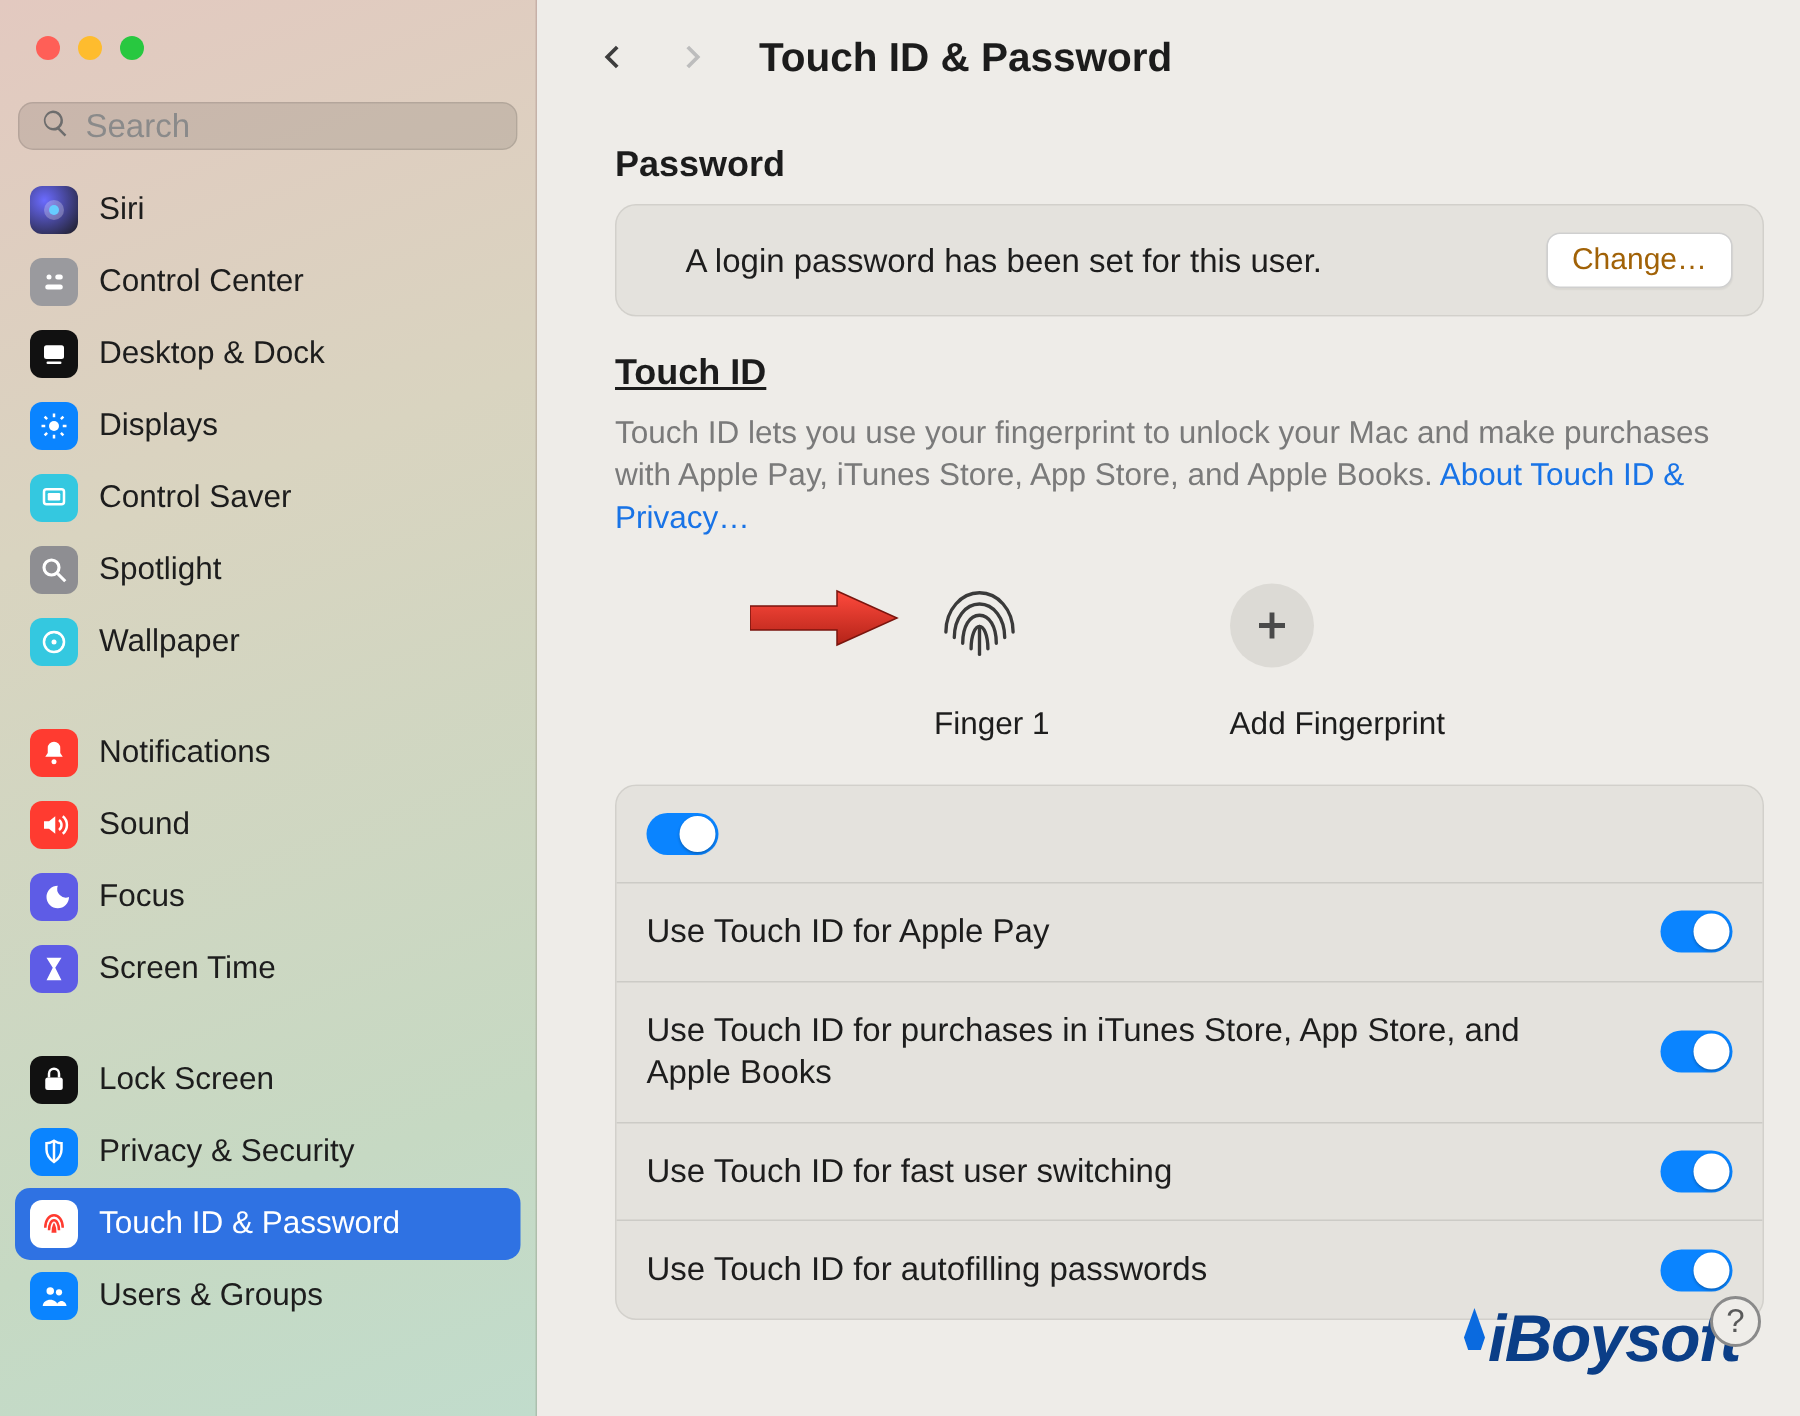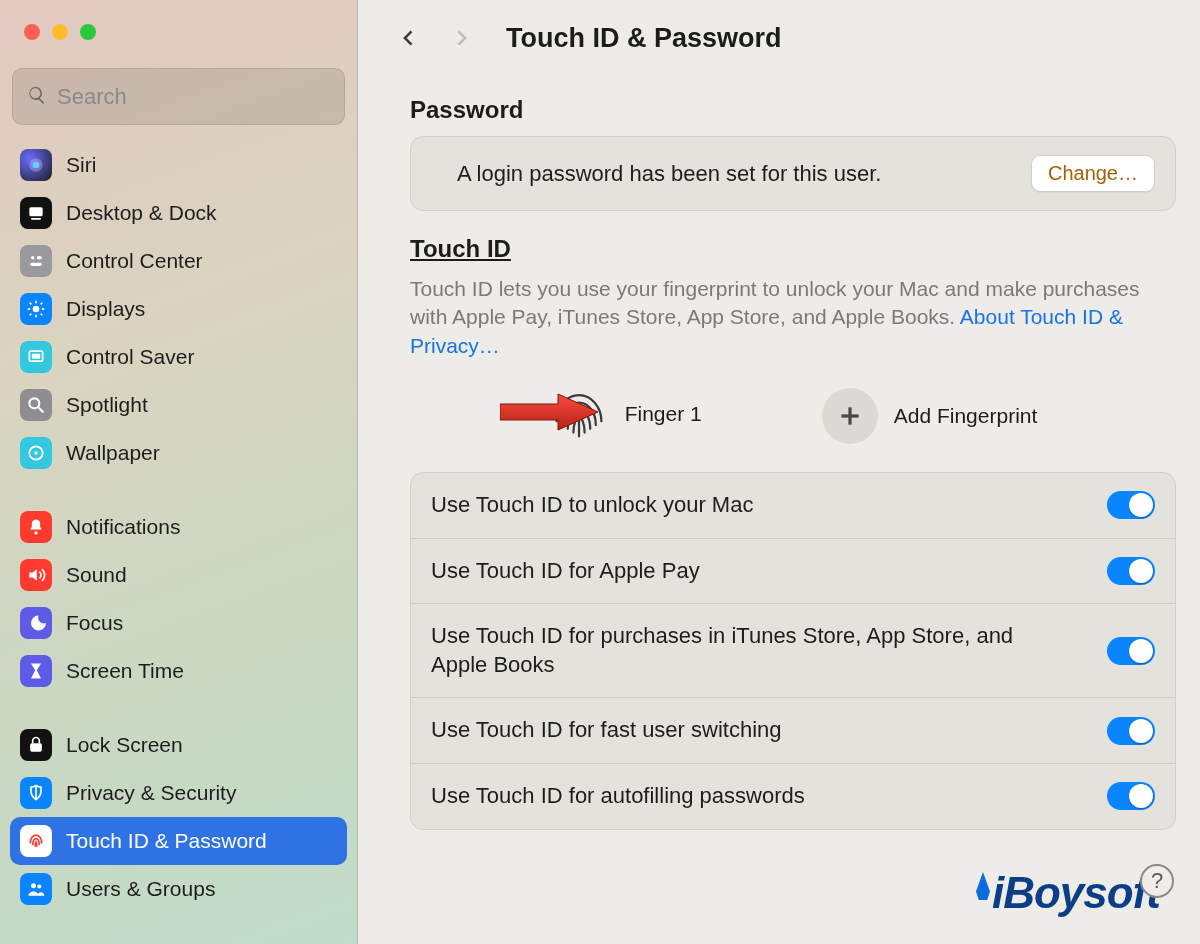--- a/index.html
+++ b/index.html
@@ -19,21 +19,21 @@
   .traffic { display:flex; gap:12px; padding:24px 0 0 24px; }
   .dot { width:16px; height:16px; border-radius:50%; }
   .dot.red{background:#ff5f57;} .dot.yellow{background:#febc2e;} .dot.green{background:#28c840;}
 
   .search-wrap { padding: 28px 12px 10px 12px; }
   .search {
     display:flex; align-items:center; gap:10px;
     background: rgba(0,0,0,0.10);
     border:1px solid rgba(0,0,0,0.10);
     border-radius:10px;
-    height:57px; padding:0 14px;
+    height:32px; padding:0 14px;
   }
   .search svg { width:20px; height:20px; fill:#6d6d6d; }
   .search input {
     flex:1; border:none; background:transparent; outline:none;
     font-size:22px; color:#3a3a3a;
   }
   .search input::placeholder{ color:#8a8a8a; }
 
   .nav { flex:1; overflow-y:auto; padding: 6px 10px 20px 10px; }
   .section-gap { height: 26px; }
@@ -98,21 +98,21 @@
   .btn {
     background:#fff; border:1px solid #cfcfcf; border-radius:9px;
     padding:6px 16px; font-size:20px; color:#a16207; cursor:pointer;
     box-shadow: 0 1px 1px rgba(0,0,0,0.05);
   }
 
   .tid-desc { font-size:21px; color:#7a7a7a; line-height:1.35; margin-top:4px;}
   .tid-desc a { color:#1873e6; text-decoration:none; cursor:pointer;}
 
   .fingerprints { display:flex; gap:120px; justify-content:center; align-items:flex-end; margin:24px 0 28px 0; position:relative;}
-  .fp-item { display:flex; flex-direction:row; align-items:center; gap:16px; cursor:pointer;}
+  .fp-item { display:flex; flex-direction:column; gap:26px; cursor:pointer;}
   .fp-item .lbl{ font-size:21px; color:#1d1d1d;}
   .fp-circle{ width:56px; height:56px; border-radius:50%; background:#dcdad5; display:flex; align-items:center; justify-content:center;}
   .fp-circle svg{ width:26px; height:26px; stroke:#4a4a4a; stroke-width:3; fill:none;}
   .fp-print svg{ width:60px; height:56px; }
 
   .arrow-annot{
     position:absolute; left:90px; top:8px; width:100px; height:40px;
   }
 
   .opts { background:#e4e2dd; border:1px solid rgba(0,0,0,0.08); border-radius:14px; overflow:hidden;}
@@ -168,37 +168,37 @@
       <div class="nav-item">
         <span class="icon ic-siri">
           <svg viewBox="0 0 24 24">
             <circle cx="12" cy="12" r="8" fill="#fff" opacity="0.25"></circle>
             <circle cx="12" cy="12" r="4" fill="#6cf"></circle>
           </svg>
         </span>
         <span>Siri</span>
       </div>
       <div class="nav-item">
-        <span class="icon ic-dock">
-          <svg viewBox="0 0 24 24" fill="#fff">
-            <rect x="4" y="5" width="16" height="11" rx="2"></rect>
-            <rect x="6" y="18" width="12" height="2" rx="1"></rect>
-          </svg>
-        </span>
-        <span>Desktop &amp; Dock</span>
-      </div>
-      <div class="nav-item">
         <span class="icon ic-cc">
           <svg viewBox="0 0 24 24" fill="#fff">
             <circle cx="8" cy="8" r="2"></circle>
             <rect x="13" y="6" width="6" height="4" rx="2"></rect>
             <rect x="5" y="14" width="14" height="4" rx="2"></rect>
           </svg>
         </span>
         <span>Control Center</span>
+      </div>
+      <div class="nav-item">
+        <span class="icon ic-dock">
+          <svg viewBox="0 0 24 24" fill="#fff">
+            <rect x="4" y="5" width="16" height="11" rx="2"></rect>
+            <rect x="6" y="18" width="12" height="2" rx="1"></rect>
+          </svg>
+        </span>
+        <span>Desktop &amp; Dock</span>
       </div>
       <div class="nav-item">
         <span class="icon ic-displays">
           <svg viewBox="0 0 24 24" fill="#fff">
             <circle cx="12" cy="12" r="4"></circle>
             <g stroke="#fff" stroke-width="2">
               <line x1="12" y1="2" x2="12" y2="5"></line>
               <line x1="12" y1="19" x2="12" y2="22"></line>
               <line x1="2" y1="12" x2="5" y2="12"></line>
               <line x1="19" y1="12" x2="22" y2="12"></line>
@@ -371,21 +371,20 @@
               <line x1="12" y1="4" x2="12" y2="20"></line>
               <line x1="4" y1="12" x2="20" y2="12"></line>
             </svg>
         </span>
         <span class="lbl">Add Fingerprint</span>
       </div>
     </div>
 
     <div class="opts" id="opts">
         <div class="opt-row">
-          <div class="lbl">Use Touch ID to unlock your Mac</div>
           <div class="switch"></div>
         </div>
         <div class="opt-row">
           <div class="lbl">Use Touch ID for Apple Pay</div>
           <div class="switch"></div>
         </div>
         <div class="opt-row">
           <div class="lbl">Use Touch ID for purchases in iTunes Store, App Store, and Apple Books</div>
           <div class="switch"></div>
         </div>

